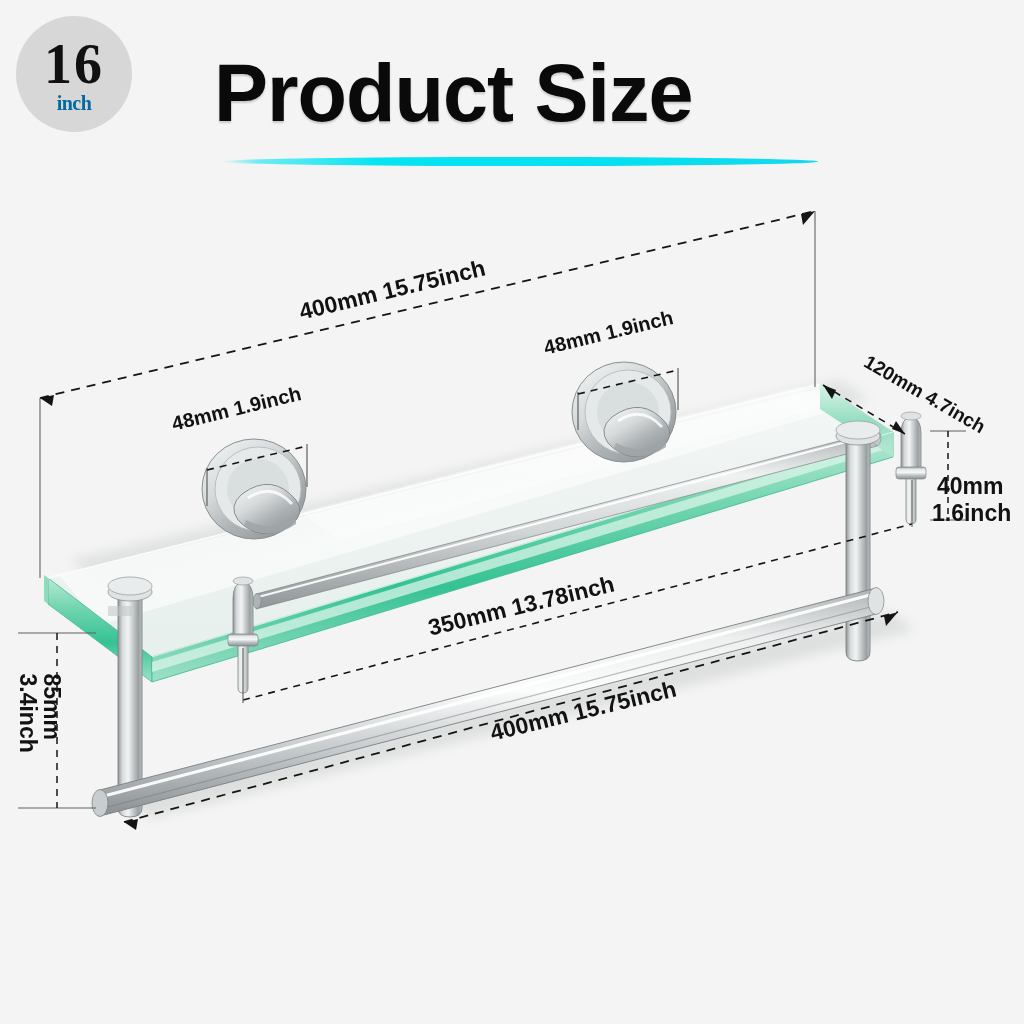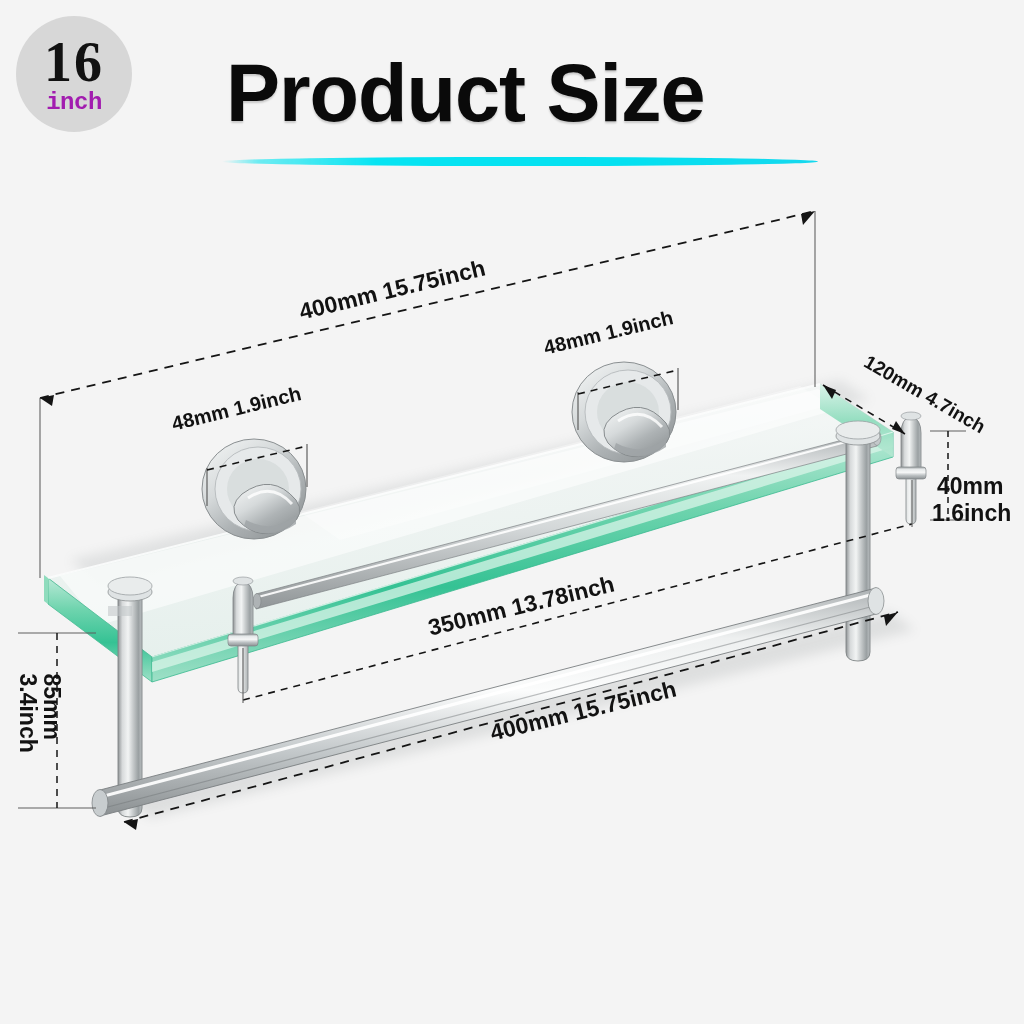--- a/index.html
+++ b/index.html
@@ -17,27 +17,27 @@
     border-radius:50%;background:#d7d7d7;
     display:flex;flex-direction:column;align-items:center;justify-content:center;
     line-height:1;
   }
   .badge .num{
     font-family:"Liberation Serif", serif;
     font-weight:bold;font-size:56px;color:#111;letter-spacing:2px;
     margin-bottom:1px;
   }
   .badge .unit{
-    font-family:Liberation Mono, monospace;
-    font-weight:bold;font-size:24px;color:#a21caf;letter-spacing:-0.5px;
+    font-family:Liberation Serif, serif;
+    font-weight:bold;font-size:20px;color:#0369a1;letter-spacing:-0.5px;
   }
 
   
   .title{
-    position:absolute;left:226px;top:47px;
+    position:absolute;left:214px;top:47px;
     font-weight:bold;font-size:81px;color:#0a0a0a;letter-spacing:-1px;
     white-space:nowrap;
     text-shadow:0 2px 2px rgba(0,0,0,.18);
   }
   .title-rule{
     position:absolute;left:222px;top:157px;width:596px;height:9px;
     background:linear-gradient(to right,
        rgba(0,229,240,0) 0%,
        rgba(0,229,240,.55) 6%,
        #06e4f2 26%, #04e0f0 70%, #16d8ee 100%);

